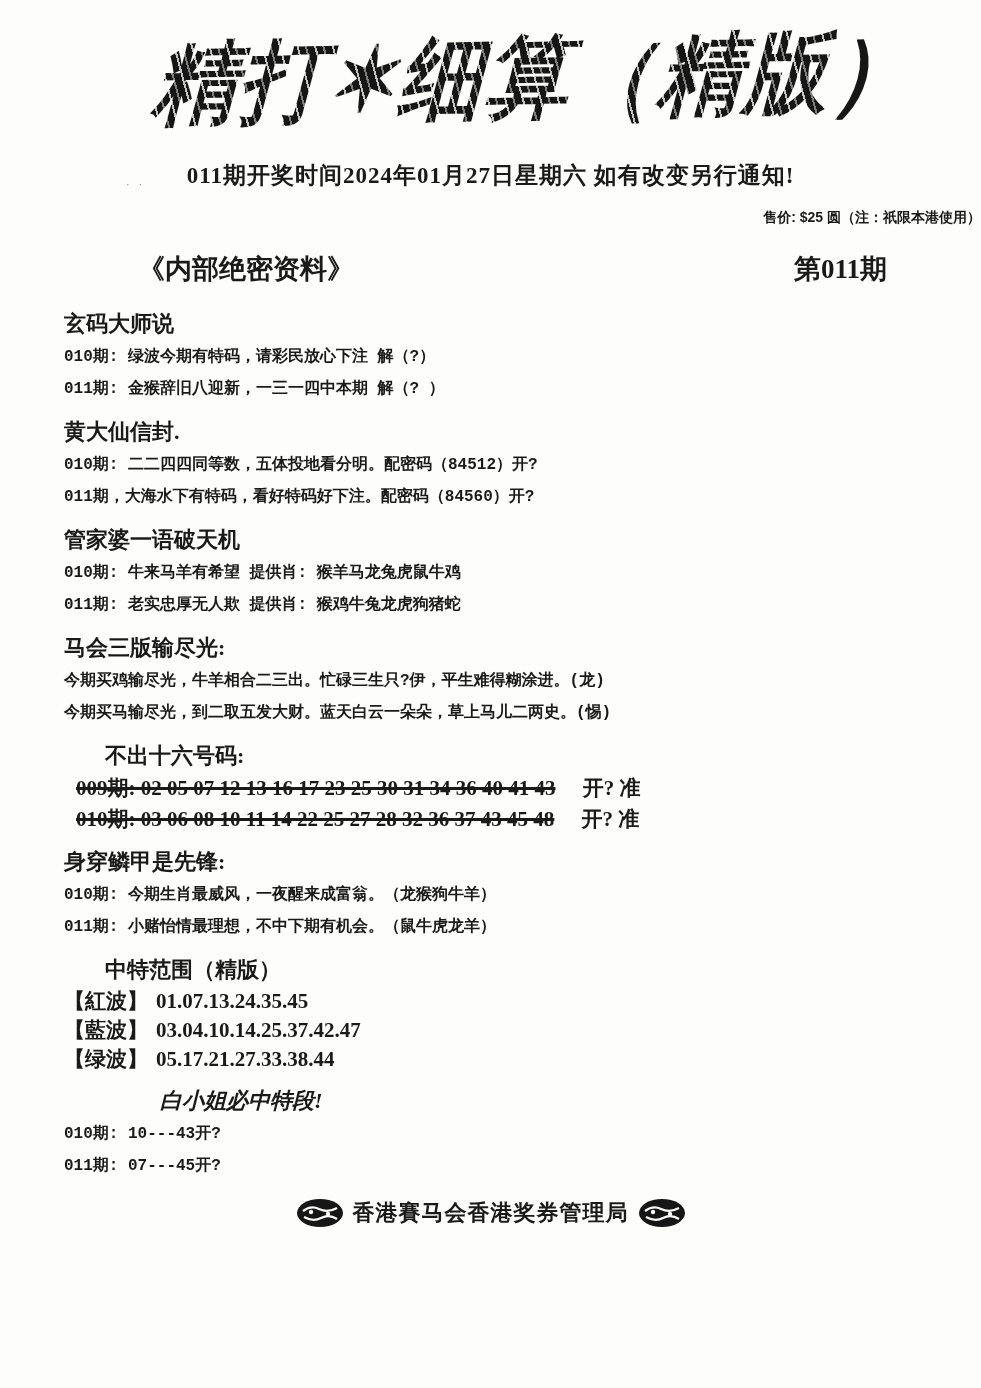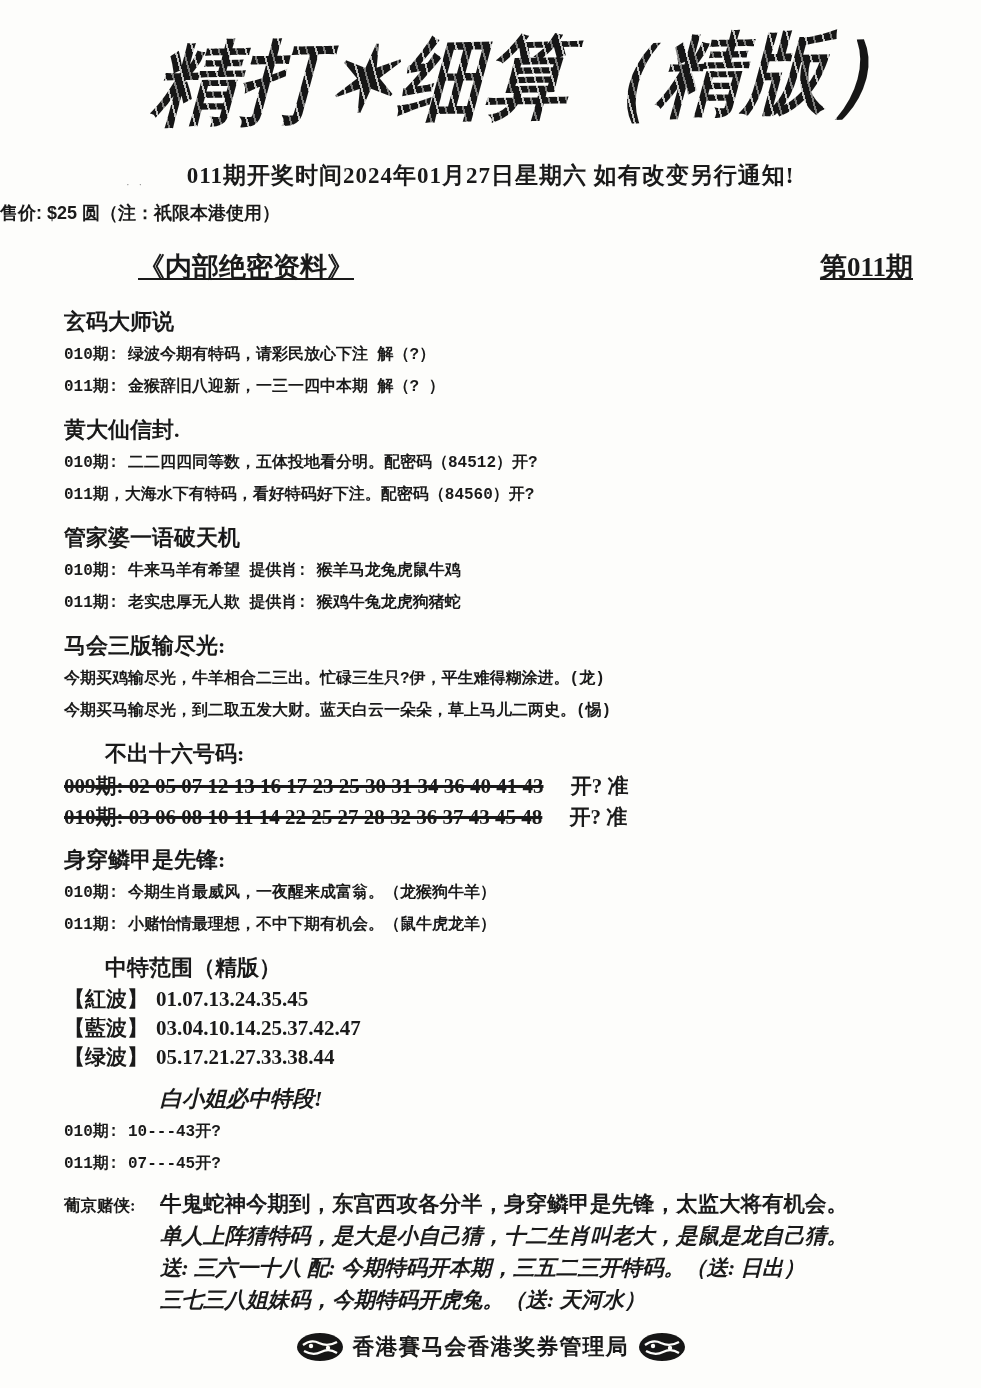--- a/index.html
+++ b/index.html
@@ -40,54 +40,54 @@
     pointer-events:none;
   }
   .schedule-line{
     margin-top:20px;
     text-align:center;
     font-size:23px;
     font-weight:700;
     letter-spacing:1px;
   }
   .price-line{
-    margin-top:10px;
-    text-align:left;
-    font-size:18px;
+    margin-top:18px;
+    text-align:right;
+    font-size:14px;
     font-weight:700;
     font-family:"Liberation Sans","DejaVu Sans",sans-serif;
   }
   .noise-dots{
     position:absolute;left:126px;top:178px;
     font-size:11px;color:#888;letter-spacing:3px;
   }
   .doc-head{
     display:flex;justify-content:space-between;align-items:center;
-    padding:24px 68px 0 138px;
-    font-size:27px;font-weight:700;text-decoration:underline;
+    padding:24px 94px 0 138px;
+    font-size:27px;font-weight:700;
   }
   
   .content{padding:10px 36px 0 64px;}
   .sec{margin-top:8px;}
   .sec-heading{
     font-size:22px;font-weight:700;
     padding:4px 0 2px 0;
     line-height:30px;
   }
   .sec-line{
     font-size:16px;font-weight:600;
     line-height:32px;
     white-space:nowrap;
     font-family:Liberation Mono, monospace;
   }
   .indent-1{padding-left:41px;}
   .indent-2{padding-left:96px;font-style:italic;}
   .strike-row{
     font-size:21px;font-weight:700;
-    line-height:31px;white-space:nowrap;
+    line-height:31px;white-space:nowrap;margin-left:12px;
   }
   .strike-text{
     text-decoration:line-through;
     text-decoration-thickness:2.5px;
   }
   .strike-suffix{margin-left:22px;text-decoration:none;}
   .wave-row{
     font-size:21px;font-weight:600;line-height:29px;white-space:nowrap;
   }
   .wave-label{font-weight:700;margin-right:8px;}
@@ -183,29 +183,20 @@
         <span class="wave-label">【绿波】</span><span>05.17.21.27.33.38.44</span>
       </div>
     </div>
 
     <div class="sec">
       <div class="sec-heading indent-2">白小姐必中特段!</div>
       <div class="sec-line">010期: 10---43开?</div>
       <div class="sec-line">011期: 07---45开?</div>
     </div>
 
-    <div class="sec">
-      <div class="pujing-first">
-        <span class="pujing-label">葡京赌侠:</span>
-        <span class="pujing-text">牛鬼蛇神今期到，东宫西攻各分半，身穿鳞甲是先锋，太监大将有机会。</span>
-      </div>
-      <div class="pujing-text indent-2">单人上阵猜特码，是大是小自己猜，十二生肖叫老大，是鼠是龙自己猜。</div>
-      <div class="pujing-text indent-2">送: 三六一十八 配: 今期特码开本期，三五二三开特码。（送: 日出）</div>
-      <div class="pujing-text indent-2">三七三八姐妹码，今期特码开虎兔。（送: 天河水）</div>
-    </div>
 
   </div>
 
   <div class="footer">
     <div class="footer-org">
       <svg class="logo" viewBox="0 0 50 34" xmlns="http://www.w3.org/2000/svg">
         <ellipse cx="25" cy="17" rx="23" ry="14" fill="#161616"></ellipse>
         <path d="M8 15 q8 -6 16 -2 q9 4 18 -1" stroke="#fdfdfb" stroke-width="2.2" fill="none"></path>
         <path d="M9 21 q9 5 17 1 q8 -4 16 1" stroke="#fdfdfb" stroke-width="2.2" fill="none"></path>
         <circle cx="16" cy="16" r="2.2" fill="#fdfdfb"></circle>

